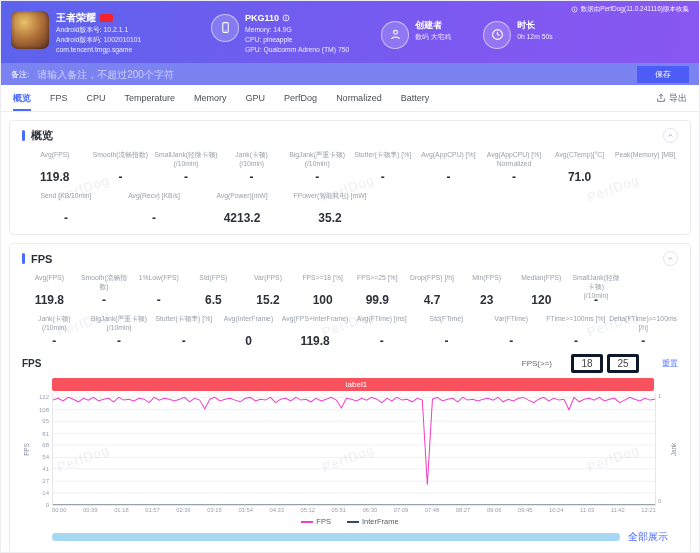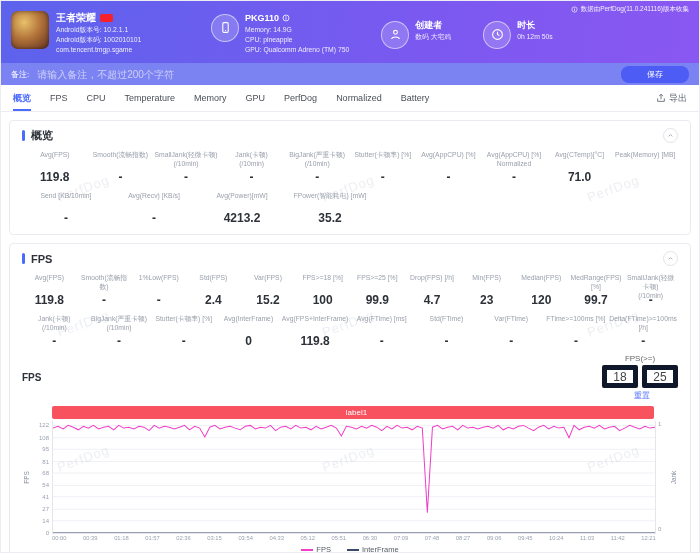--- a/index.html
+++ b/index.html
@@ -14,21 +14,21 @@
   .sub{font-size:6.8px;opacity:.88;line-height:1.5;white-space:nowrap;}
   .hd-block{display:flex;align-items:flex-start;gap:6px;flex:0 0 auto;padding-top:2px;}
   .circle{width:26px;height:26px;border-radius:50%;background:rgba(255,255,255,.18);border:1px solid rgba(255,255,255,.55);display:flex;align-items:center;justify-content:center;flex:0 0 auto;margin-top:3px;}
   .blk-title{font-size:9px;font-weight:bold;display:flex;align-items:center;gap:3px;line-height:1.6;}
   .collect{position:absolute;top:4px;right:10px;display:flex;align-items:center;gap:3px;font-size:6.5px;opacity:.92;}
   .isvg{display:block;}
   
   .note-bar{height:22px;background:#7b82f1;display:flex;align-items:center;padding:0 10px;gap:6px;color:#fff;font-size:8px;}
   .note-input{flex:1;background:transparent;border:none;color:#fff;font-size:10px;outline:none;}
   .note-input::placeholder{color:rgba(255,255,255,.62);}
-  .save-btn{background:#4c5cf5;color:#fff;border:none;border-radius:8px;font-size:8px;padding:3px 26px;cursor:pointer;}
+  .save-btn{background:#4c5cf5;color:#fff;border:none;border-radius:0;font-size:8px;padding:3px 18px;cursor:pointer;}
   
   .tabbar{height:26px;display:flex;align-items:center;padding:0 12px;border-bottom:1px solid #ecedf2;}
   #tabs{display:flex;gap:19px;height:100%;align-items:center;}
   .tab{font-size:9px;color:#4a4e57;cursor:pointer;height:100%;display:flex;align-items:center;position:relative;white-space:nowrap;}
   .tab.active{color:#4a6bff;font-weight:bold;}
   .tab.active::after{content:"";position:absolute;bottom:0;left:0;right:0;height:2px;background:#4a6bff;}
   .export{margin-left:auto;display:flex;align-items:center;gap:3px;font-size:9px;color:#59606e;cursor:pointer;}
   
   .panel{margin:8px 8px 0;border:1px solid #eaebf0;border-radius:4px;padding:7px 12px 9px;position:relative;background:#fff;}
   .panel-head{display:flex;align-items:center;gap:6px;}
@@ -36,22 +36,22 @@
   .ptitle{font-size:11px;font-weight:bold;color:#2d3138;}
   .collapse-btn{margin-left:auto;width:15px;height:15px;border-radius:50%;border:1px solid #e2e4ea;background:#fff;display:flex;align-items:center;justify-content:center;padding:0;cursor:pointer;}
   .metrics{display:grid;margin-top:8px;}
   .metric{text-align:center;padding:0 1px;}
   .lbl{font-size:6.8px;color:#9aa0ab;line-height:1.3;white-space:pre-line;height:17px;overflow:visible;}
   .val{font-size:12px;font-weight:bold;color:#2d3138;margin-top:2px;}
   #ov-row2{justify-content:start;}
   
   .chart-head{display:flex;align-items:center;margin-top:6px;}
   .chart-title{font-size:10px;font-weight:bold;color:#2d3138;}
-  .th-wrap{margin-left:auto;display:flex;align-items:center;gap:2px;font-size:8px;color:#666;flex-direction:column;}
-  .th-input{width:26px;height:13px;border:5px solid #0f172a;border-radius:2px;text-align:center;font-size:12px;color:#444;padding:0;}
+  .th-wrap{margin-left:auto;display:flex;align-items:center;gap:19px;font-size:8px;color:#666;}
+  .th-input{width:26px;height:13px;border:3px solid #0f172a;border-radius:2px;text-align:center;font-size:10px;color:#444;padding:0;}
   .reset-link{color:#4a6bff;font-size:8px;text-decoration:none;margin-left:4px;cursor:pointer;}
   .band{height:13px;margin:5px 24px 0 30px;background:#f8525f;border-radius:2px;text-align:center;color:#fff;font-size:8px;line-height:13px;padding-left:7px;}
   .chart-wrap{display:flex;margin-top:2px;height:112px;}
   .axis-lab{width:9px;font-size:6.5px;color:#8890a0;display:flex;align-items:center;justify-content:center;}
   .axis-lab span{transform:rotate(-90deg);white-space:nowrap;}
   .yticks{width:21px;position:relative;}
   .ytick{position:absolute;right:3px;font-size:6px;color:#9aa2b0;}
   #plot{flex:1;height:112px;background:#fff;border-left:1px solid #e4e6ec;border-bottom:1px solid #e4e6ec;border-right:1px solid #e4e6ec;}
   .rticks{width:13px;position:relative;}
   .rtick{position:absolute;left:2px;font-size:6px;color:#9aa2b0;}
@@ -266,21 +266,21 @@
         <div class="metric">
           <div class="lbl">Smooth(流畅指数)</div>
           <div class="val">-</div>
         </div>
         <div class="metric">
           <div class="lbl">1%Low(FPS)</div>
           <div class="val">-</div>
         </div>
         <div class="metric">
           <div class="lbl">Std(FPS)</div>
-          <div class="val">2.4</div>
+          <div class="val">6.5</div>
         </div>
         <div class="metric">
           <div class="lbl">Var(FPS)</div>
           <div class="val">15.2</div>
         </div>
         <div class="metric">
           <div class="lbl">FPS&gt;=18 [%]</div>
           <div class="val">100</div>
         </div>
         <div class="metric">
@@ -291,24 +291,20 @@
           <div class="lbl">Drop(FPS) [/h]</div>
           <div class="val">4.7</div>
         </div>
         <div class="metric">
           <div class="lbl">Min(FPS)</div>
           <div class="val">23</div>
         </div>
         <div class="metric">
           <div class="lbl">Median(FPS)</div>
           <div class="val">120</div>
-        </div>
-        <div class="metric">
-          <div class="lbl">MedRange(FPS)[%]</div>
-          <div class="val">99.7</div>
         </div>
         <div class="metric">
           <div class="lbl">SmallJank(轻微卡顿)
 (/10min)</div>
           <div class="val">-</div>
         </div>
       </div>
     <div class="metrics" id="fps-row2" style="grid-template-columns: repeat(10, 1fr);">
         <div class="metric">
           <div class="lbl">Jank(卡顿)

